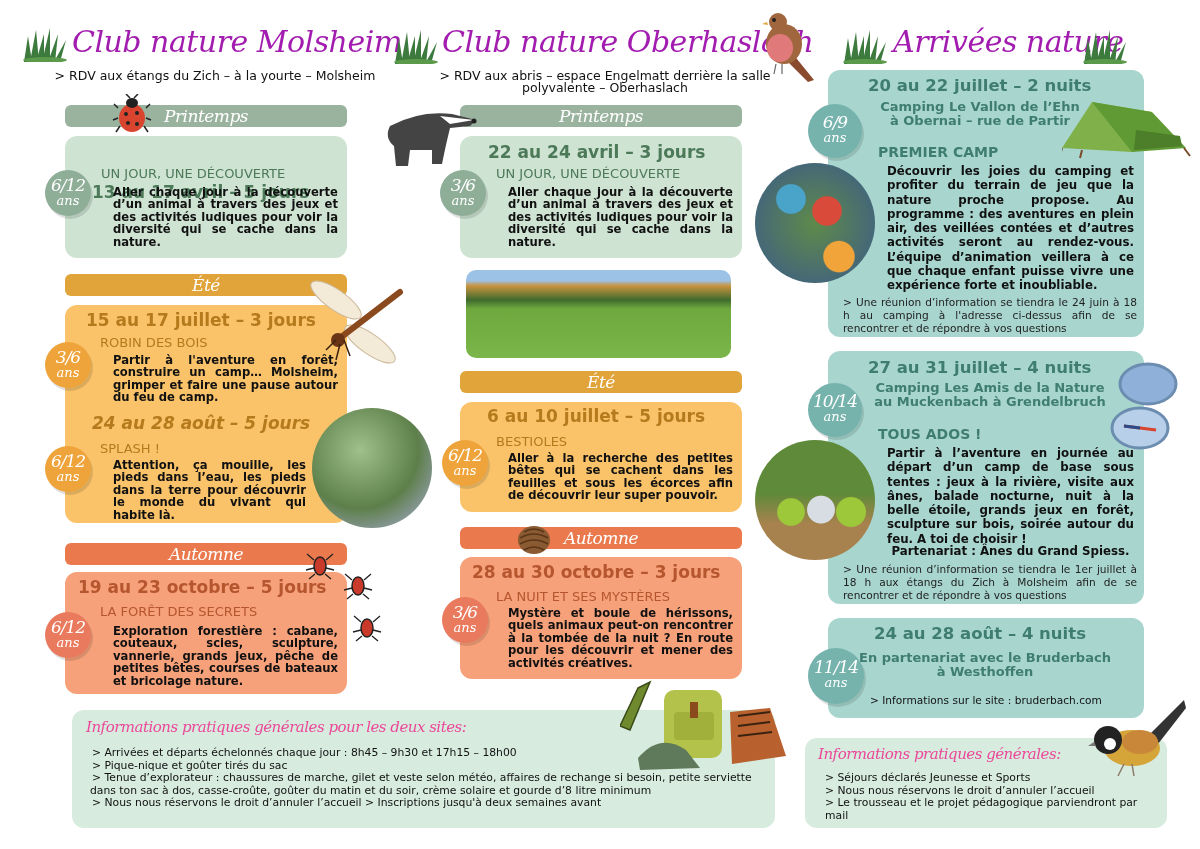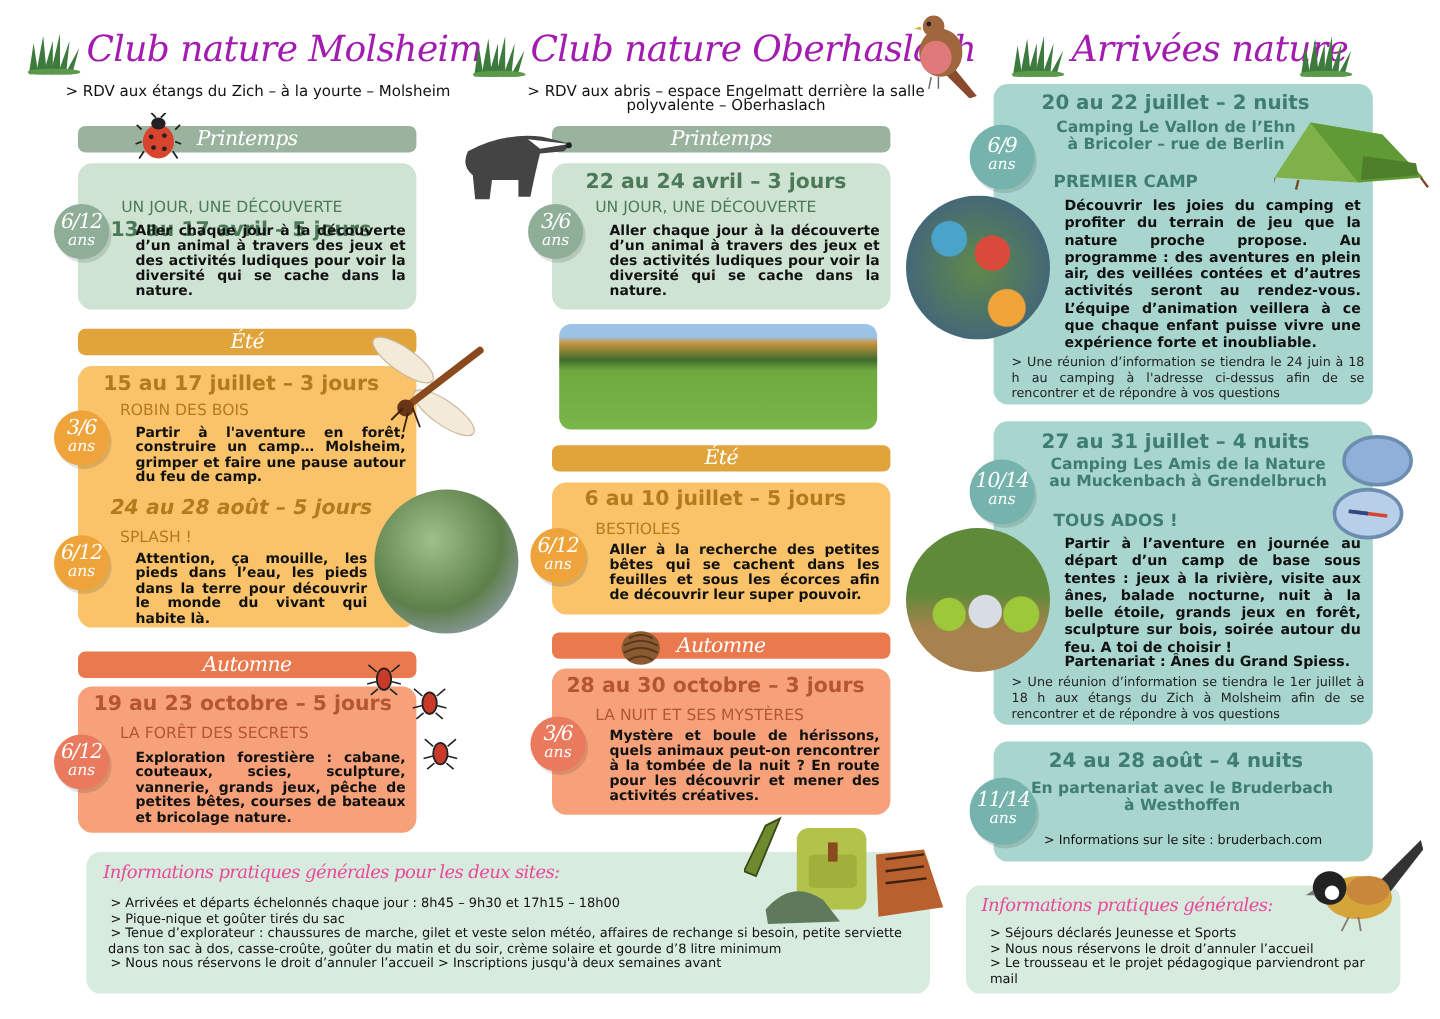--- a/index.html
+++ b/index.html
@@ -222,21 +222,21 @@
 <div class="act red-t" style="left:496px;top:589px;">LA NUIT ET SES MYSTÈRES</div>
 <div class="age age-red" style="left:442px;top:597px;">
   <span class="n">3/6</span>
   <span class="a">ans</span>
 </div>
 <div class="desc" style="left:508px;top:607px;width:225px;">Mystère et boule de hérissons, quels animaux peut-on rencontrer à la tombée de la nuit ? En route pour les découvrir et mener des activités créatives.</div>
 
 <div class="card teal-c" style="left:828px;top:70px;width:316px;height:267px;"></div>
 <div class="date teal-t" style="left:868px;top:76px;font-size:16.5px;">20 au 22 juillet – 2 nuits</div>
 <div class="sub teal-t" style="left:850px;top:100px;width:260px;">Camping Le Vallon de l’Ehn</div>
-<div class="sub teal-t" style="left:850px;top:114px;width:260px;">à Bricoler – rue de Berlin</div>
+<div class="sub teal-t" style="left:850px;top:114px;width:260px;">à Obernai – rue de Partir</div>
 <div class="age age-teal" style="left:808px;top:104px;width:54px;height:54px;">
   <span class="n" style="padding-top:9px;">6/9</span>
   <span class="a">ans</span>
 </div>
 <svg class="abs" style="left:1062px;top:100px;" width="130" height="60" viewBox="0 0 130 60">
   <path d="M30 2 L0 48 L70 52 L90 12Z" fill="#7fb04a"></path>
   <path d="M30 2 L90 12 L124 48 L70 52Z" fill="#5f9a34"></path>
   <path d="M74 30 L118 36 L120 46 L72 50Z" fill="#4d7f2a"></path>
   <path d="M0 48 L-2 56 M20 50 L18 58 M122 48 L128 56" stroke="#7a4a2a" stroke-width="2"></path>
 </svg>
@@ -255,21 +255,21 @@
 </div>
 <svg class="abs" style="left:1110px;top:362px;" width="70" height="90" viewBox="0 0 70 90">
   <ellipse cx="38" cy="22" rx="28" ry="20" fill="#8fb0d8" stroke="#6c8cb0" stroke-width="3"></ellipse>
   <ellipse cx="30" cy="66" rx="28" ry="20" fill="#b7cfe8" stroke="#6c8cb0" stroke-width="3"></ellipse>
   <path d="M14 64 L46 68" stroke="#d9442e" stroke-width="3"></path>
   <path d="M14 64 L30 66" stroke="#2a4a8a" stroke-width="3"></path>
 </svg>
 <div class="act teal-t" style="left:878px;top:426px;font-weight:bold;font-size:14px;">TOUS ADOS !</div>
 <div class="photo" style="left:755px;top:440px;width:120px;height:120px;background:radial-gradient(circle at 30% 60%, #9cc83a 0 12%, transparent 13%), radial-gradient(circle at 55% 58%, #d8dde4 0 14%, transparent 15%), radial-gradient(circle at 80% 60%, #9cc83a 0 12%, transparent 13%), linear-gradient(180deg,#5f8a3a 0 45%, #a8824e 70%);"></div>
 <div class="desc" style="left:887px;top:446px;width:247px;font-size:11.8px;line-height:14.3px;">Partir à l’aventure en journée au départ d’un camp de base sous tentes : jeux à la rivière, visite aux ânes, balade nocturne, nuit à la belle étoile, grands jeux en forêt, sculpture sur bois, soirée autour du feu. A toi de choisir !</div>
-<div class="desc" style="left:887px;top:545px;width:247px;font-size:11.8px;text-align:left;">Partenariat : Ânes du Grand Spiess.</div>
+<div class="desc" style="left:887px;top:545px;width:247px;font-size:11.8px;text-align:center;">Partenariat : Ânes du Grand Spiess.</div>
 <div class="note" style="left:843px;top:563px;width:294px;">&gt; Une réunion d’information se tiendra le 1er juillet à 18 h aux étangs du Zich à Molsheim afin de se rencontrer et de répondre à vos questions</div>
 
 <div class="card teal-c" style="left:828px;top:618px;width:316px;height:100px;"></div>
 <div class="date teal-t" style="left:874px;top:624px;font-size:16.5px;">24 au 28 août – 4 nuits</div>
 <div class="sub teal-t" style="left:850px;top:651px;width:270px;">En partenariat avec le Bruderbach</div>
 <div class="sub teal-t" style="left:850px;top:665px;width:270px;">à Westhoffen</div>
 <div class="age age-teal" style="left:808px;top:648px;width:56px;height:56px;">
   <span class="n" style="padding-top:10px;">11/14</span>
   <span class="a">ans</span>
 </div>

